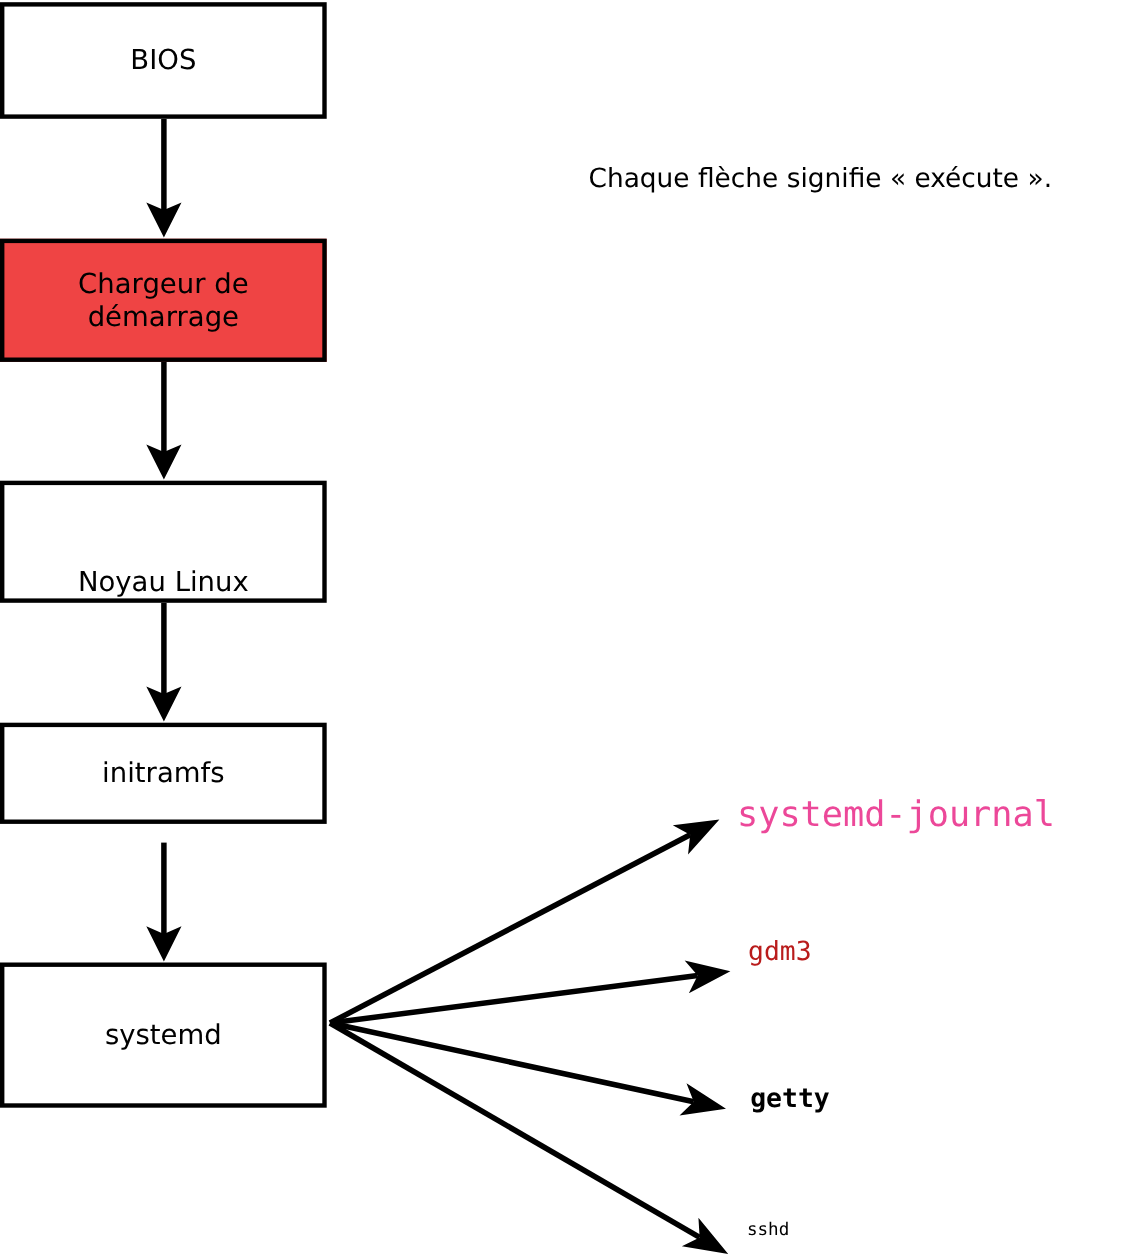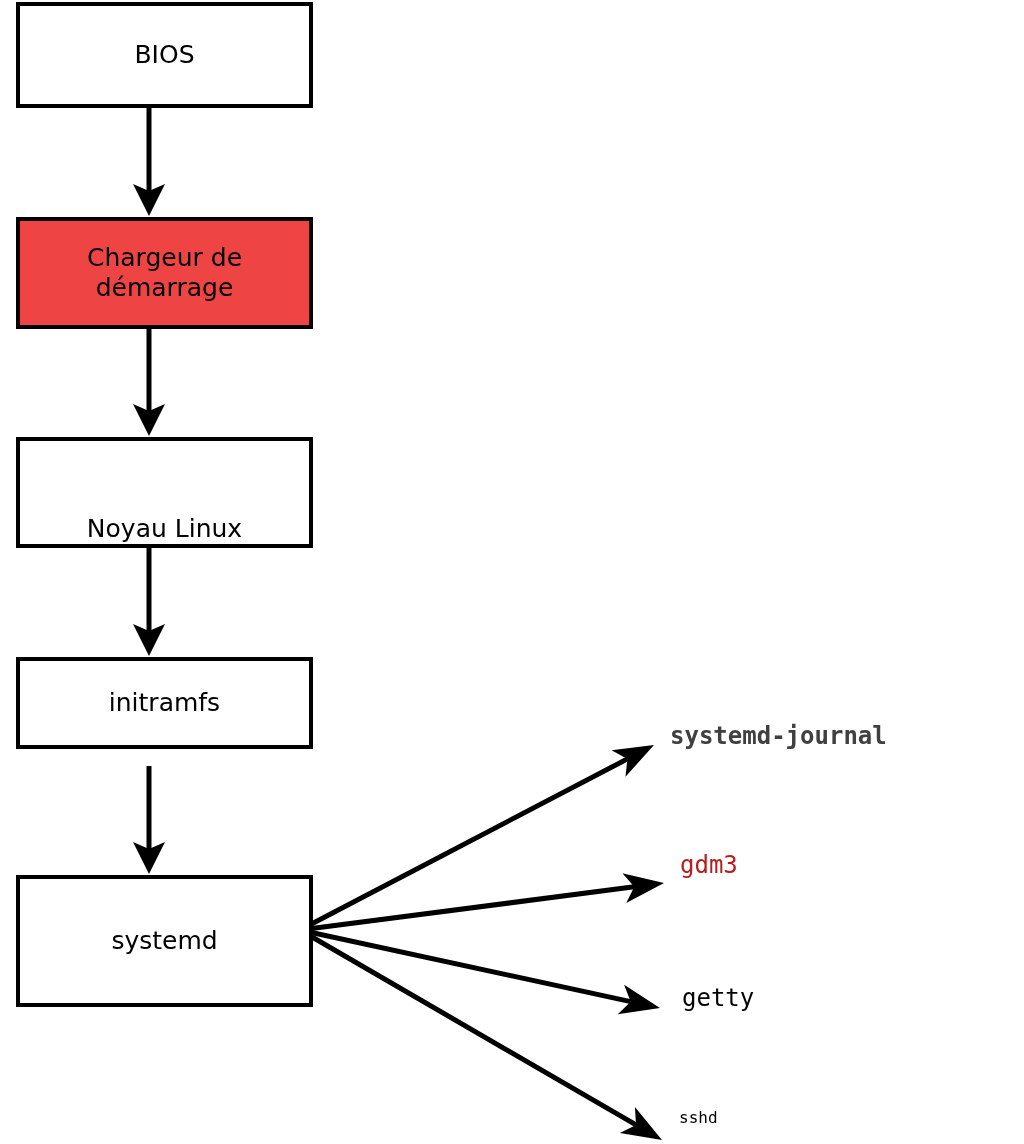--- a/index.html
+++ b/index.html
@@ -29,21 +29,20 @@
     box-sizing: border-box;
     border: 4px solid #000000;
     background: #ffffff;
     display: flex;
     align-items: center;
     justify-content: center;
     text-align: center;
     font-family: "DejaVu Sans", sans-serif;
     color: #000000;
     line-height: 1.22;
-    margin-left: 16px;
   }
   .node-label {
     display: block;
     white-space: pre-line;
   }
   .svc-label {
     position: absolute;
     font-family: "DejaVu Sans Mono", monospace;
     color: #000000;
     white-space: nowrap;
@@ -114,20 +113,21 @@
       </div>
       <div class="node-box" style="left: 0px; top: 657px; width: 297px; height: 92px; font-size: 25px; border-color: rgb(0, 0, 0); background: rgb(255, 255, 255); color: rgb(0, 0, 0);">
         <span class="node-label">initramfs</span>
       </div>
       <div class="node-box" style="left: 0px; top: 875px; width: 297px; height: 132px; font-size: 25px; border-color: rgb(0, 0, 0); background: rgb(255, 255, 255); color: rgb(0, 0, 0);">
         <span class="node-label">systemd</span>
       </div>
     </div>
 
   <div id="services-layer">
-      <div class="svc-label" style="left: 670px; top: 724.24px; font-size: 24px; color: #404040; font-weight: bold;">systemd-journal</div>
+      <div class="svc-label" style="left: 670px; top: 724.24px; font-size: 32px; color: #ec4899;">systemd-journal</div>
       <div class="svc-label" style="left: 680px; top: 853.24px; font-size: 24px; color: #b91c1c;">gdm3</div>
-      <div class="svc-label" style="left: 682px; top: 986.24px; font-size: 24px; color: rgb(0, 0, 0);">getty</div>
+      <div class="svc-label" style="left: 682px; top: 986.24px; font-size: 24px; color: rgb(0, 0, 0); font-weight: bold;">getty</div>
       <div class="svc-label" style="left: 679px; top: 1110.24px; font-size: 16px; color: rgb(0, 0, 0);">sshd</div>
     </div>
 
+  <div class="caption" id="caption-note" style="left: 535px; top: 149.72px; font-size: 24px;">Chaque flèche signifie « exécute ».</div>
 
 </div>
 
 </body></html>

